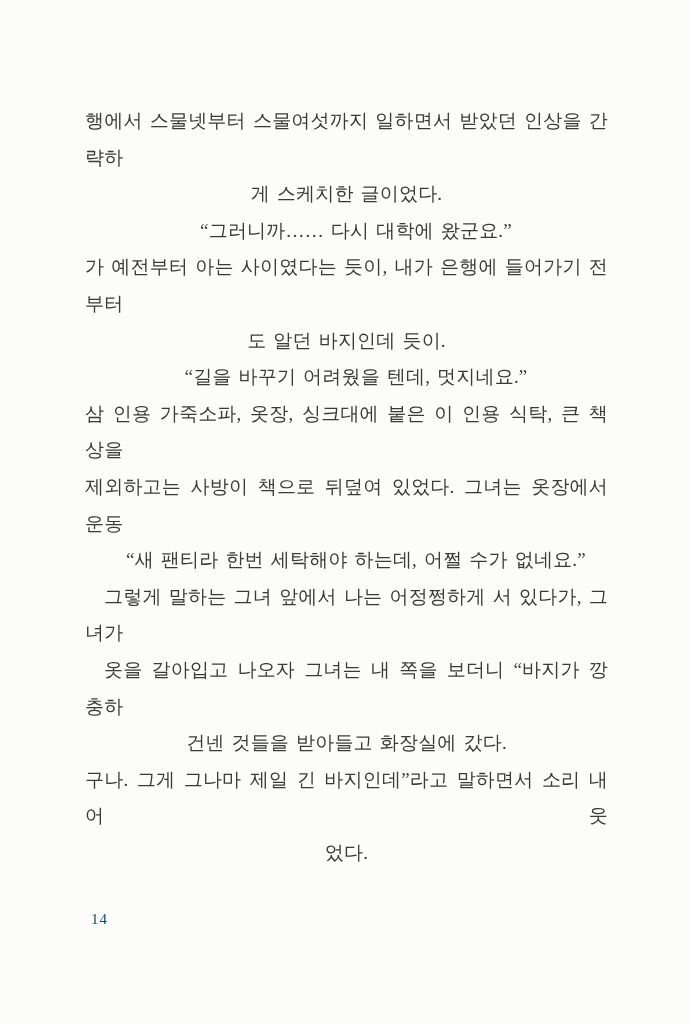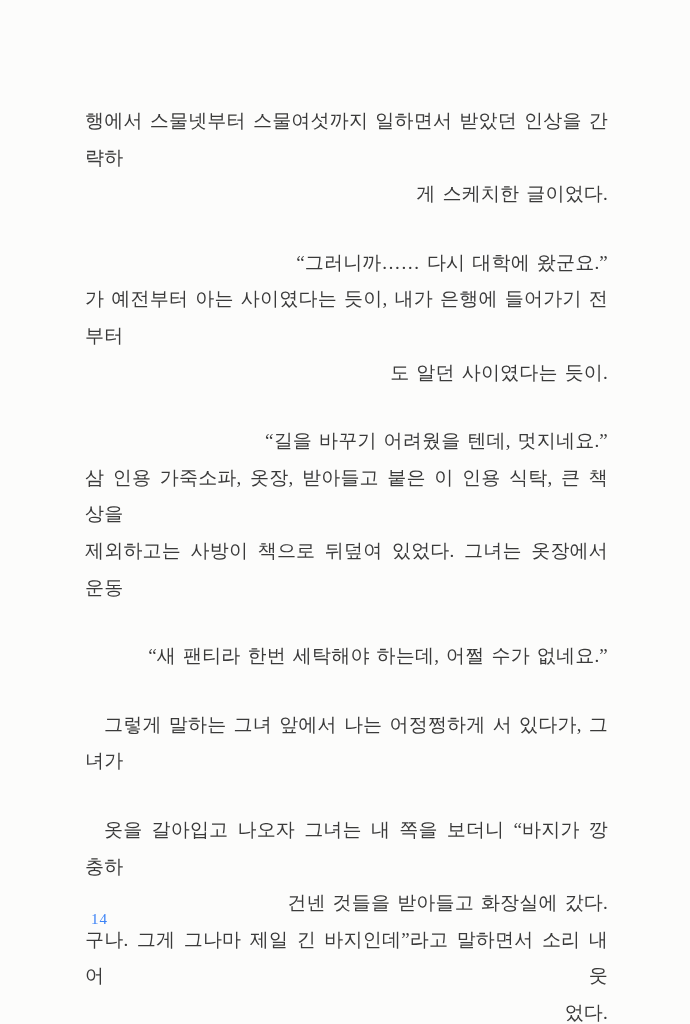--- a/index.html
+++ b/index.html
@@ -27,53 +27,52 @@
     left: 85px;
     top: 103px;
     width: 523px;
     color: #3a3a3a;
     font-size: 19px;
     line-height: 36.6px;
     word-spacing: 2px;
     letter-spacing: 0.2px;
   }
   .line {
-    text-align: right;
+    text-align: center;
     white-space: normal;
   }
   .line.j {
     text-align: justify;
     text-align-last: justify;
   }
   .line.ind {
     text-indent: 19px;
-    margin-top: 32px;
   }
   .folio {
     position: absolute;
     left: 91px;
     top: 908px;
     font-size: 15px;
     line-height: 22px;
-    color: #3b82f6;
+    color: #0c4a6e;
     letter-spacing: 1px;
   }
 </style>
 </head>
 <body style="background: rgb(252, 252, 251);">
 
 <div class="page">
   <div class="text-block" id="text-block" style="color: rgb(58, 58, 58);">
       <div class="line j">행에서 스물넷부터 스물여섯까지 일하면서 받았던 인상을 간략하</div>
       <div class="line">게 스케치한 글이었다.</div>
       <div class="line ind">“그러니까…… 다시 대학에 왔군요.”</div>
       <div class="line j">가 예전부터 아는 사이였다는 듯이, 내가 은행에 들어가기 전부터</div>
-      <div class="line">도 알던 사이였다는 듯이.</div>
+      <div class="line">도 알던 바지인데 듯이.</div>
       <div class="line ind">“길을 바꾸기 어려웠을 텐데, 멋지네요.”</div>
-      <div class="line j">삼 인용 가죽소파, 옷장, 받아들고 붙은 이 인용 식탁, 큰 책상을</div>
+      <div class="line j">삼 인용 가죽소파, 옷장, 싱크대에 붙은 이 인용 식탁, 큰 책상을</div>
       <div class="line j">제외하고는 사방이 책으로 뒤덮여 있었다. 그녀는 옷장에서 운동</div>
       <div class="line ind">“새 팬티라 한번 세탁해야 하는데, 어쩔 수가 없네요.”</div>
       <div class="line j ind">그렇게 말하는 그녀 앞에서 나는 어정쩡하게 서 있다가, 그녀가</div>
       <div class="line j ind">옷을 갈아입고 나오자 그녀는 내 쪽을 보더니 “바지가 깡충하</div>
       <div class="line">건넨 것들을 받아들고 화장실에 갔다.</div>
       <div class="line j">구나. 그게 그나마 제일 긴 바지인데”라고 말하면서 소리 내어 웃</div>
       <div class="line">었다.</div>
     </div>
   <div class="folio">14</div>
 </div>

